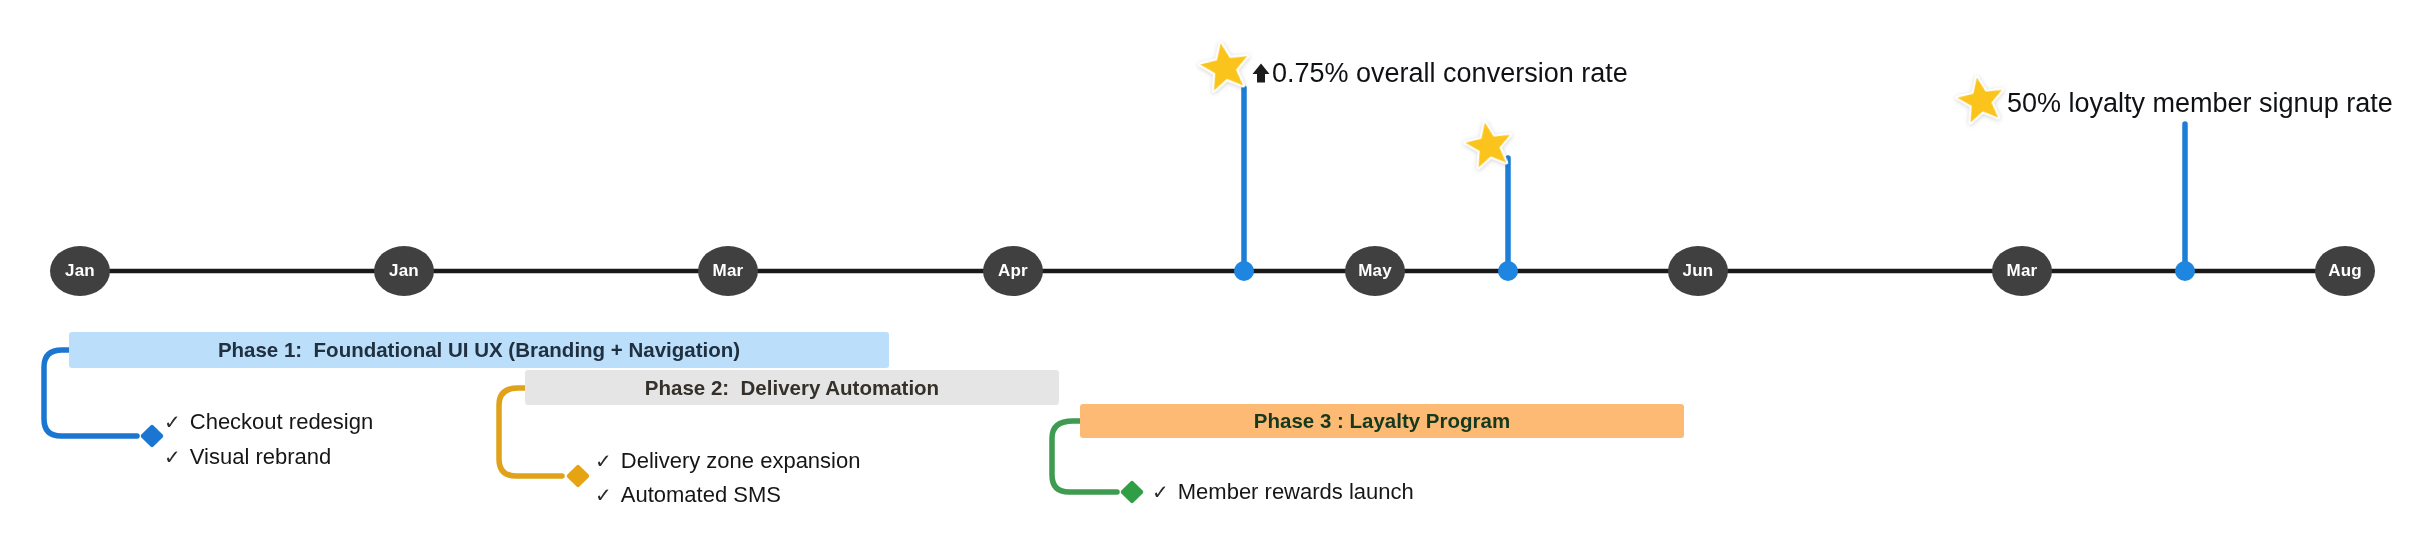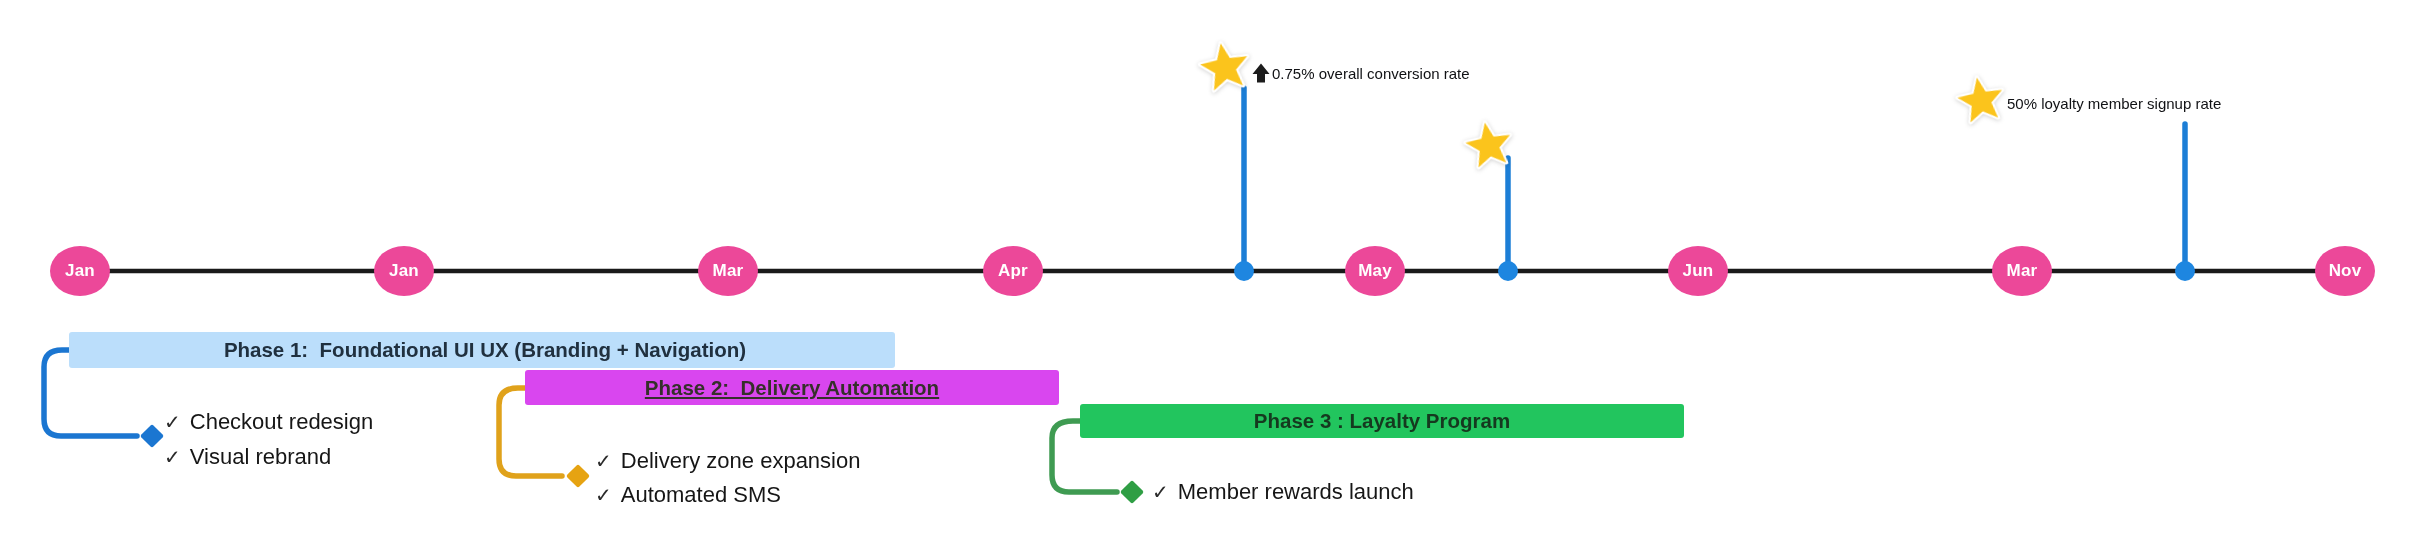--- a/index.html
+++ b/index.html
@@ -7,37 +7,37 @@
     position:relative;
     width:2427px;height:546px;
     background:#ffffff;
     font-family:"Liberation Sans","DejaVu Sans",sans-serif;
     overflow:hidden;
   }
   .layer{position:absolute;left:0;top:0;width:2427px;height:546px;}
   .star{filter:drop-shadow(0 1px 2px rgba(0,0,0,0.18));}
   .month-node{
     position:absolute;width:60px;height:50px;
-    background:#ec4899;border-radius:50%;
+    background:#404040;border-radius:50%;
     display:flex;align-items:center;justify-content:center;
     color:#ffffff;font-size:17px;font-weight:600;letter-spacing:.2px;
     top:246px;z-index:3;
   }
   .milestone-label{
     position:absolute;transform:translateY(-50%);
     display:flex;align-items:center;
-    font-size:15px;color:#101114;white-space:pre;z-index:4;
+    font-size:27px;color:#101114;white-space:pre;z-index:4;
   }
   .phase-bar{
     position:absolute;display:flex;align-items:center;justify-content:center;
     font-size:20.5px;font-weight:700;white-space:pre;border-radius:3px;z-index:2;
   }
-  .phase-bar.p1{left:69px;top:332px;width:820px;height:36px;background:#bbdefb;color:#20303f;padding-left:6px;}
-  .phase-bar.p2{left:525px;top:370px;width:534px;height:35px;background:#d946ef;color:#35302a;text-decoration:underline;}
-  .phase-bar.p3{left:1080px;top:404px;width:604px;height:34px;background:#22c55e;color:#15391f;}
+  .phase-bar.p1{left:69px;top:332px;width:820px;height:36px;background:#bbdefb;color:#20303f;}
+  .phase-bar.p2{left:525px;top:370px;width:534px;height:35px;background:#e5e5e5;color:#35302a;}
+  .phase-bar.p3{left:1080px;top:404px;width:604px;height:34px;background:#fdba74;color:#15391f;}
   .task-row{
     position:absolute;transform:translateY(-50%);
     display:flex;align-items:center;
     font-size:22px;color:#161616;white-space:pre;z-index:4;
   }
   .task-row .check{
     font-size:20px;color:#2b2b2b;margin-right:9px;line-height:1;
   }
 </style>
 </head>
@@ -87,21 +87,21 @@
   <div class="month-node" style="left:1345px">
       <span>May</span>
     </div>
   <div class="month-node" style="left:1668px">
       <span>Jun</span>
     </div>
   <div class="month-node" style="left:1992px">
       <span>Mar</span>
     </div>
   <div class="month-node" style="left:2315px">
-      <span>Nov</span>
+      <span>Aug</span>
     </div>
 
   <div class="milestone-label" style="left:1272px;top:73px"><span>0.75% overall conversion rate</span></div>
   <div class="milestone-label" style="left:2007px;top:103px"><span>50% loyalty member signup rate</span></div>
 
   <div class="phase-bar p1"><span>Phase 1:  Foundational UI UX (Branding + Navigation)</span></div>
   <div class="phase-bar p2"><span>Phase 2:  Delivery Automation</span></div>
   <div class="phase-bar p3"><span>Phase 3 : Layalty Program</span></div>
 
   <div class="task-row" style="left:164px;top:422px">

